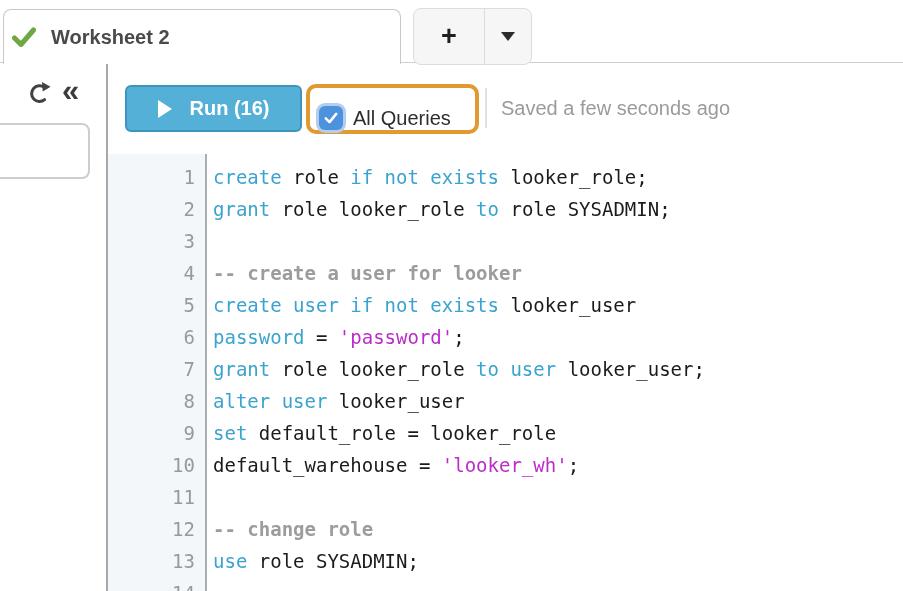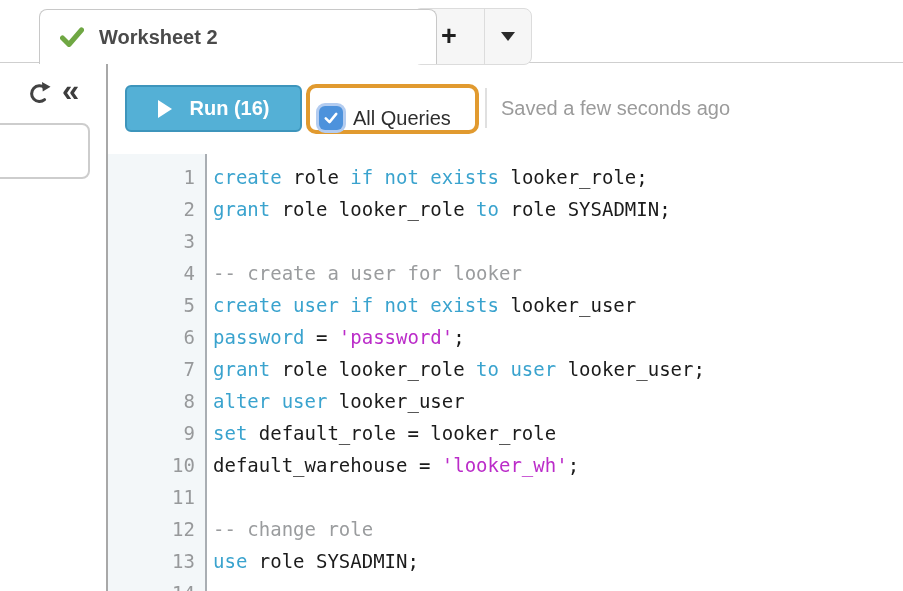--- a/index.html
+++ b/index.html
@@ -5,21 +5,21 @@
   html,body{margin:0;padding:0;background:#fff;}
   .stage{position:relative;width:903px;height:591px;overflow:hidden;background:#fff;
          font-family:"Liberation Sans",sans-serif;}
   *{box-sizing:border-box;}
 
   
   .tabbar{position:absolute;left:0;top:0;width:903px;height:63px;background:#fff;
           border-bottom:1px solid #cfcfcf;z-index:1;}
   .tab-active{position:absolute;left:3px;top:9px;width:398px;height:55px;background:#fff;
               border:1px solid #c8c8c8;border-bottom:none;border-radius:8px 8px 0 0;z-index:3;
-              display:flex;align-items:center;gap:15px;padding-left:20px;margin-left:36px;}
+              display:flex;align-items:center;gap:15px;padding-left:8px;}
   .tab-label{font-size:20px;font-weight:bold;color:#4a4a4a;}
   .tab-new{position:absolute;left:413px;top:8px;width:119px;height:57px;background:#f6f6f6;
            border:1px solid #dcdcdc;border-radius:8px;z-index:2;display:flex;align-items:stretch;}
   .tab-new button{background:none;border:none;cursor:pointer;display:flex;align-items:center;
                   justify-content:center;padding:0;}
   .plusbtn{flex:0 0 71px;font-size:27px;font-weight:bold;color:#1f1f1f;border-right:1px solid #dcdcdc !important;
            font-family:"Liberation Sans",sans-serif;}
   .caretbtn{flex:1;}
   .caret-shape{width:0;height:0;border-left:7px solid transparent;border-right:7px solid transparent;
                border-top:9px solid #2b2b2b;}
@@ -53,21 +53,21 @@
   
   .editor{position:absolute;left:108px;top:154px;width:795px;height:437px;display:flex;
           font-family:"DejaVu Sans Mono","Liberation Mono",monospace;font-size:19px;line-height:32px;
           overflow:hidden;background:#fff;}
   .gutter{flex:0 0 99px;background:#f3f7f9;border-right:2px solid #a9aeb3;
           padding:7px 10px 0 0;text-align:right;color:#97999b;}
   .codebody{flex:1;padding:7px 0 3px 6px;color:var(--code-text,#1b1b1b);white-space:pre;cursor:text;}
   .ln,.cl{height:32px;}
   .kw{color:var(--keyword,#3aa3ce);}
   .str{color:var(--string,#bb2cc9);}
-  .com{color:var(--comment,#9a9c9e);}
+  .com{color:var(--comment,#9a9c9e);font-weight:bold;}
 </style>
 </head>
 <body>
 
 <div class="stage">
 
   <div class="tabbar">
     <div class="tab-active">
       <svg width="24" height="20" viewBox="0 0 24 20">
         <path d="M2.5 11 L9 17.5 L21.5 3" fill="none" stroke="#6fa743" stroke-width="5" stroke-linecap="round" stroke-linejoin="round"></path>

